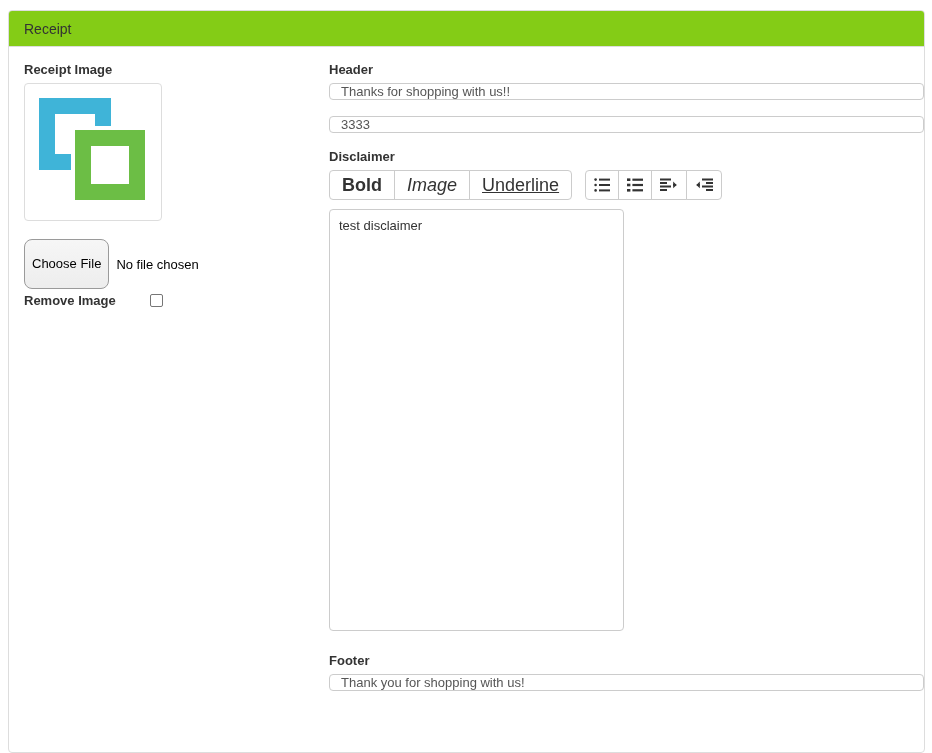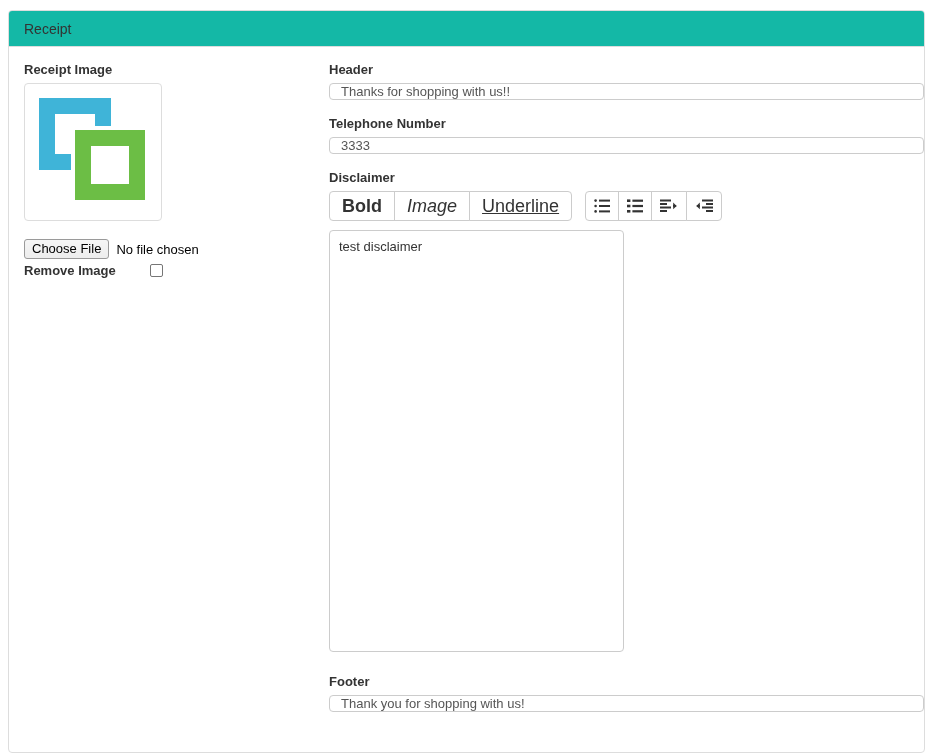--- a/index.html
+++ b/index.html
@@ -27,21 +27,21 @@
     width: 917px;
     min-height: 743px;
     border: 1px solid #dddddd;
     border-radius: 4px;
     background: #ffffff;
     box-sizing: border-box;
   }
 
   .panel-heading {
     height: 36px;
-    background: #14b8a6;
+    background: #84cc16;
     border-bottom: 1px solid #dddddd;
     border-radius: 3px 3px 0 0;
     display: flex;
     align-items: center;
     padding: 0 15px;
     box-sizing: border-box;
   }
 
   .panel-title {
     font-size: 14px;
@@ -111,22 +111,22 @@
     display: flex;
     align-items: center;
   }
 
   .file-btn {
     font-family: "Liberation Sans", sans-serif;
     font-size: 13px;
     color: #000000;
     background: linear-gradient(#f6f6f6, #ededed);
     border: 1px solid #9a9a9a;
-    border-radius: 3px;
-    padding: 1px 7px;
+    border-radius: 8px;
+    padding: 16px 7px;
     line-height: 16px;
     cursor: pointer;
   }
 
   .file-status {
     margin-left: 7px;
     font-size: 13px;
     color: #000000;
   }
 
@@ -281,21 +281,20 @@
         </div>
 
         <div class="col-right">
 
           <div class="field-group">
             <span class="field-label">Header</span>
             <input class="text-input" type="text" value="Thanks for shopping with us!!" style="">
           </div>
 
           <div class="field-group">
-            <span class="field-label">Telephone Number</span>
             <input class="text-input" type="text" value="3333" style="">
           </div>
 
           <div class="field-group">
             <span class="field-label">Disclaimer</span>
 
             <div class="toolbar">
 
               <div class="btn-group">
                 <span class="tb-btn bold">Bold</span>

